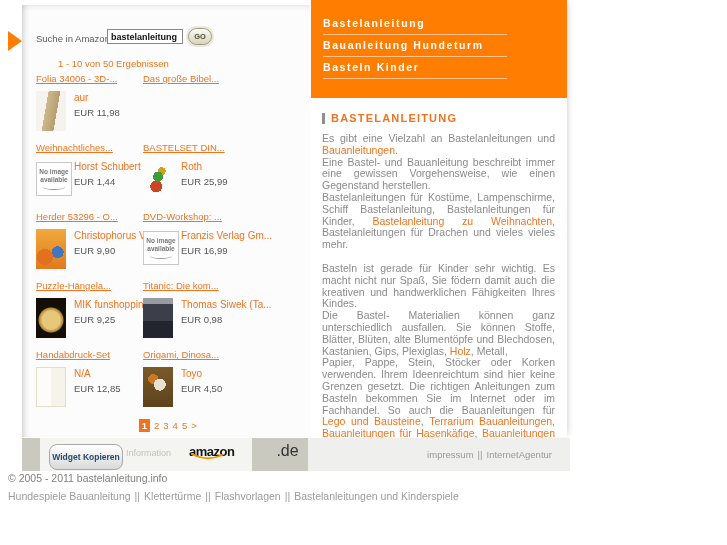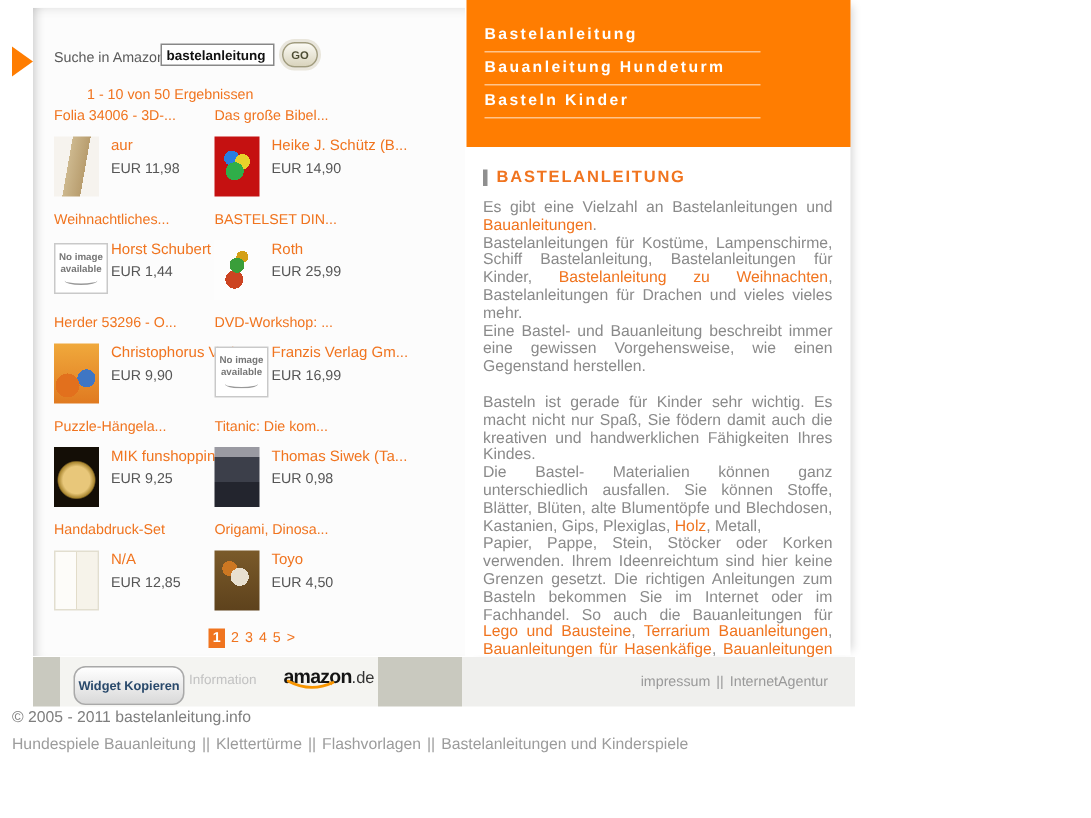--- a/index.html
+++ b/index.html
@@ -38,21 +38,21 @@
     box-shadow:0 0 0 2px #e9e6dc;
     font-size:7.5px;font-weight:bold;color:#4c4c33;
     display:flex;align-items:center;justify-content:center;cursor:pointer;
   }
   .results-count{position:absolute;left:36px;top:53px;font-size:9.5px;color:var(--link);}
 
   
   .cell{position:absolute;}
   .p-title{
     display:inline-block;font-size:9.5px;color:var(--link);
-    white-space:nowrap;overflow:hidden;cursor:pointer;
+    text-decoration:underline;white-space:nowrap;overflow:hidden;cursor:pointer;
   }
   .p-body{display:flex;margin-top:3px;}
   .p-imgwrap{width:38px;flex:0 0 38px;}
   .p-img{width:30px;height:40px;}
   .p-noimg{
     width:36px;height:34px;margin-top:2px;background:#fff;border:1px solid #c9c9c9;
     display:flex;flex-direction:column;align-items:center;justify-content:center;
     font-size:6.5px;color:#777;line-height:8px;font-weight:bold;
   }
   .p-noimg .swoosh{width:22px;height:6px;border-bottom:1px solid #999;border-radius:50%;}
@@ -125,21 +125,21 @@
   .fbar-light2 .sep{cursor:default;}
   .copy-widget-btn{
     position:absolute;left:49px;top:444px;width:74px;height:26px;
     border:1px solid #a9a9a9;border-radius:8px;background:linear-gradient(#ffffff,#d9d9d9);
     font-size:8.5px;font-weight:bold;color:#29496b;
     display:flex;align-items:center;justify-content:center;cursor:pointer;
   }
   .info-label{position:absolute;left:126px;top:448px;font-size:9px;color:#c2c2c2;}
   .amazon-logo{position:absolute;left:189px;top:442px;width:56px;cursor:pointer;}
   .amazon-logo .az-text{font-size:13px;font-weight:bold;color:#141414;letter-spacing:-.5px;line-height:13px;}
-  .amazon-logo .az-tld{font-size:11px;font-weight:normal;color:#333;}
+  .amazon-logo .az-tld{font-size:16px;font-weight:normal;color:#333;margin-left:42px;}
   .amazon-logo svg{position:absolute;left:2px;top:11px;}
 
   .copyright{position:absolute;left:8px;top:472px;font-size:10.5px;color:#7e7e7e;}
   .bottom-links{position:absolute;left:8px;top:490px;font-size:10.5px;color:#9c9c9c;}
   .bottom-links a{color:#9c9c9c;text-decoration:none;cursor:pointer;}
   .bottom-links .bsep{margin:0 4px;}
 </style>
 </head>
 <body>
 
@@ -157,29 +157,21 @@
     <div id="products">
         <div class="cell" style="left: 14px; top: 65px; width: 104px;"><a class="p-title" style="max-width: 104px;">Folia 34006 - 3D-...</a><div class="p-body">
             <div class="p-imgwrap">
               <div class="p-img img-tower"></div>
             </div>
             <div class="p-info">
               <div class="p-author">aur</div>
               <div class="p-price">EUR 11,98</div>
             </div>
           </div></div>
-        <div class="cell" style="left: 121px; top: 65px; width: 162px;"><a class="p-title" style="max-width: 162px;">Das große Bibel...</a><div class="p-body">
-            <div class="p-imgwrap">
-              <div class="p-img img-bibel"></div>
-            </div>
-            <div class="p-info">
-              <div class="p-author">Heike J. Schütz (B...</div>
-              <div class="p-price">EUR 14,90</div>
-            </div>
-          </div></div>
+        <div class="cell" style="left: 121px; top: 65px; width: 162px;"><a class="p-title" style="max-width: 162px;">Das große Bibel...</a></div>
         <div class="cell" style="left: 14px; top: 134px; width: 104px;"><a class="p-title" style="max-width: 104px;">Weihnachtliches...</a><div class="p-body">
             <div class="p-imgwrap">
               <div class="p-noimg">
                 <div>No image</div>
                 <div>available</div>
                 <div class="swoosh"></div>
               </div>
             </div>
             <div class="p-info">
               <div class="p-author">Horst Schubert (G...</div>
@@ -271,22 +263,22 @@
         <div class="menu-item">Basteln Kinder</div>
       </div>
     <div class="article">
       <div class="art-heading">
         <span class="art-bar"></span>
         <span class="art-title">BASTELANLEITUNG</span>
       </div>
       <div id="art-body">
           <div class="art-block">
             <p>Es gibt eine Vielzahl an Bastelanleitungen und <a class="art-link">Bauanleitungen</a>.</p>
+            <p>Eine Bastel- und Bauanleitung beschreibt immer eine gewissen Vorgehensweise, wie einen Gegenstand herstellen.</p>
             <p>Bastelanleitungen für Kostüme, Lampenschirme, Schiff Bastelanleitung, Bastelanleitungen für Kinder, <a class="art-link">Bastelanleitung zu Weihnachten</a>, Bastelanleitungen für Drachen und vieles vieles mehr.</p>
-            <p>Eine Bastel- und Bauanleitung beschreibt immer eine gewissen Vorgehensweise, wie einen Gegenstand herstellen.</p>
           </div>
           <div class="art-block">
             <p>Basteln ist gerade für Kinder sehr wichtig. Es macht nicht nur Spaß, Sie födern damit auch die kreativen und handwerklichen Fähigkeiten Ihres Kindes.</p>
             <p>Die Bastel- Materialien können ganz unterschiedlich ausfallen. Sie können Stoffe, Blätter, Blüten, alte Blumentöpfe und Blechdosen, Kastanien, Gips, Plexiglas, <a class="art-link">Holz</a>, Metall,</p>
             <p>Papier, Pappe, Stein, Stöcker oder Korken verwenden. Ihrem Ideenreichtum sind hier keine Grenzen gesetzt. Die richtigen Anleitungen zum Basteln bekommen Sie im Internet oder im Fachhandel. So auch die Bauanleitungen für <a class="art-link">Lego und Bausteine</a>, <a class="art-link">Terrarium Bauanleitungen</a>, <a class="art-link">Bauanleitungen für Hasenkäfige</a>, <a class="art-link">Bauanleitungen für Hundespielzeuge</a> oder auch Bauanleitungen für Holzvitrinen und Möbel.</p>
           </div>
         </div>
     </div>
   </div>
 

